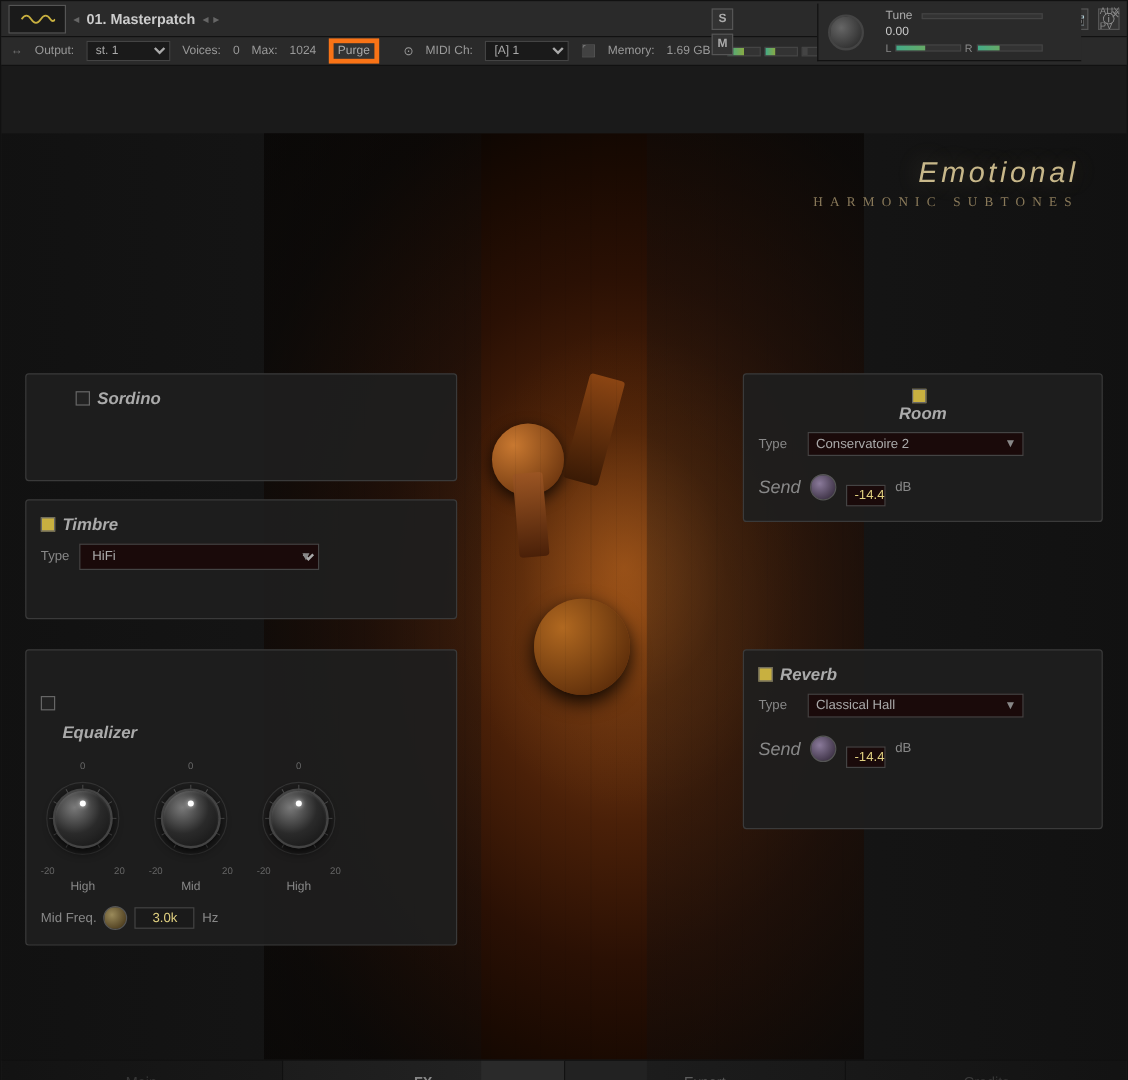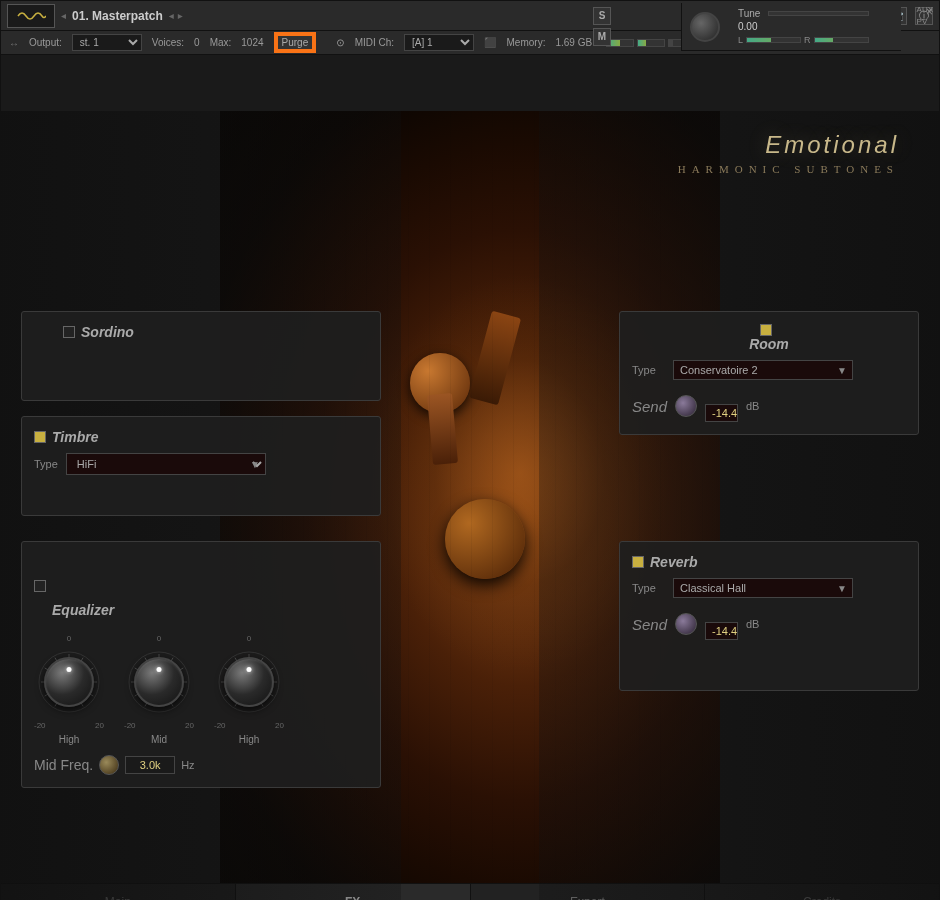--- a/index.html
+++ b/index.html
@@ -300,21 +300,21 @@
       font-size: 8px;
       color: #666;
     }
 
     .eq-mid-freq {
       display: flex;
       align-items: center;
       gap: 6px;
       margin-top: 10px;
     }
-    .eq-mid-label { color: #888; font-size: 14px; }
+    .eq-mid-label { color: #888; font-size: 11px; }
     .freq-display {
       background: #1a1a1a;
       border: 1px solid #444;
       color: #e0d080;
       font-size: 11px;
       padding: 2px 6px;
       width: 50px;
       text-align: center;
     }
     .freq-unit { color: #888; font-size: 11px; }

